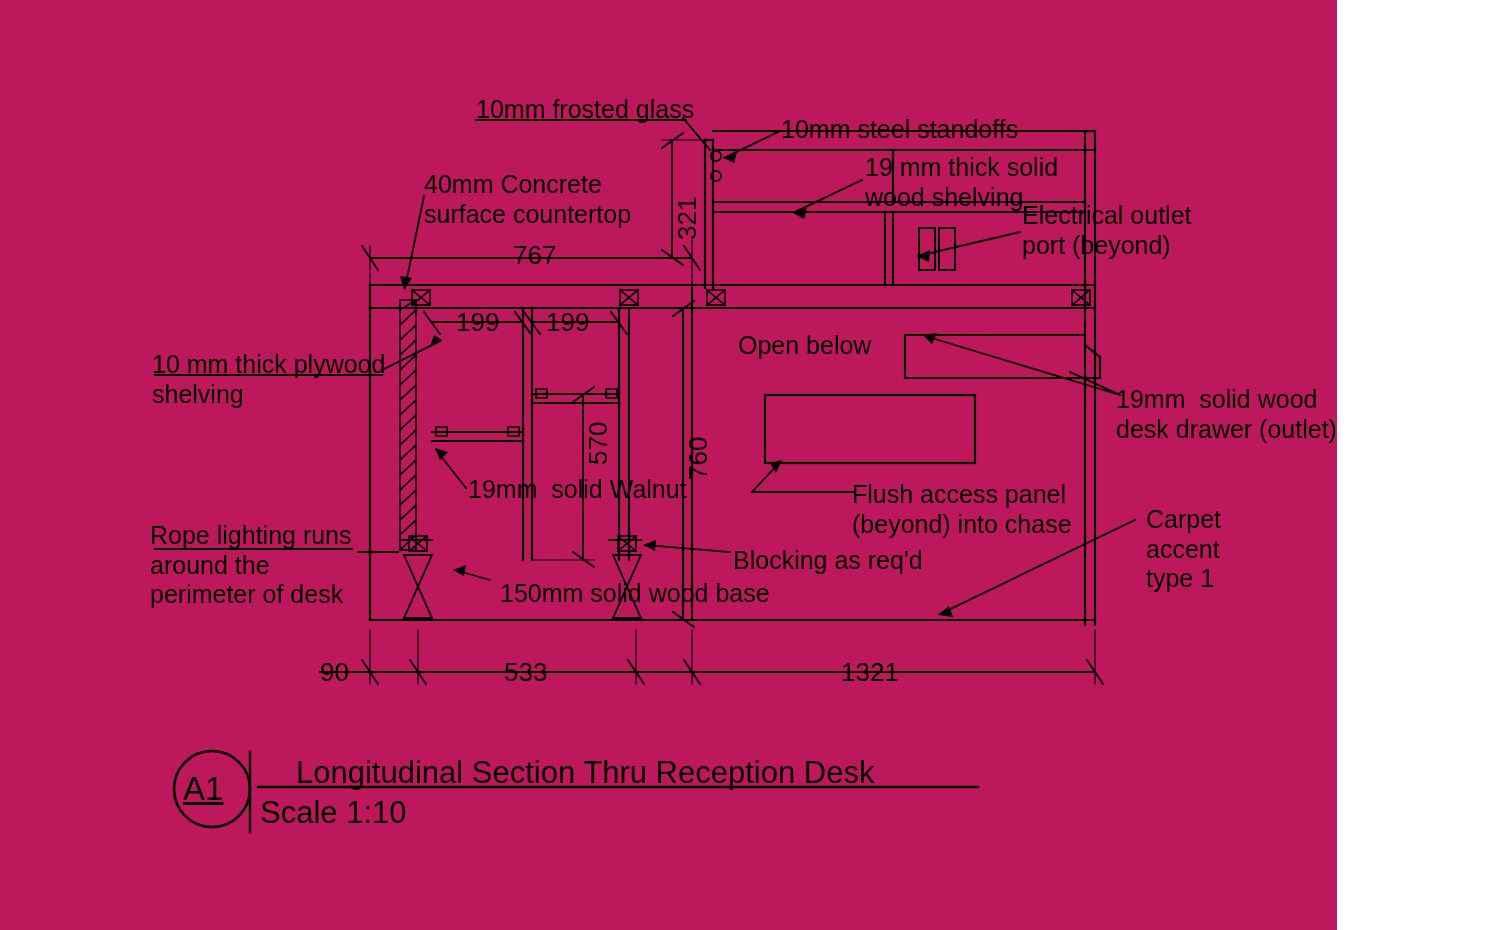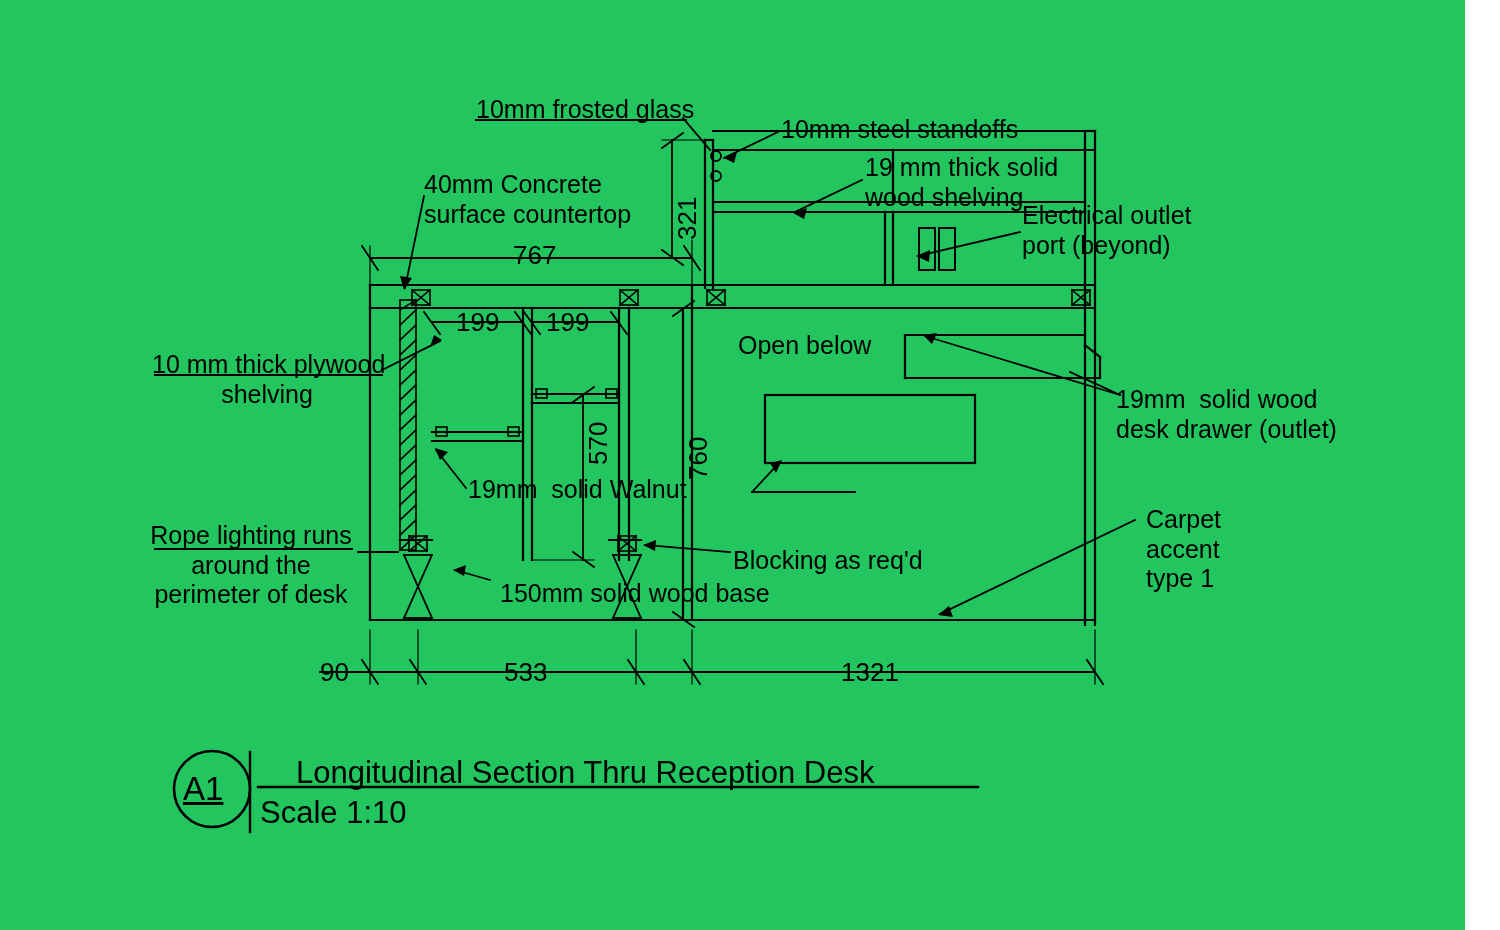--- a/index.html
+++ b/index.html
@@ -2,44 +2,44 @@
 <html><head>
 <meta charset="utf-8">
 <style>
   html, body {
     margin: 0;
     padding: 0;
     background: #ffffff;
   }
   #stage {
     position: relative;
-    width: 1465px;
+    width: 1337px;
     height: 930px;
-    background: #22c55e;
+    background: #be185d;
     font-family: "Liberation Sans", sans-serif;
     color: #000000;
     overflow: hidden;
   }
   #drawing {
     position: absolute;
     left: 0;
     top: 0;
     width: 1500px;
     height: 930px;
   }
   .lbl {
     position: absolute;
     font-family: "Liberation Sans", sans-serif;
     color: #000000;
     white-space: pre;
     line-height: 1.18;
     font-size: 25px;
   }
   .lbl.right {
-    text-align: center;
+    text-align: left;
   }
   .dim {
     position: absolute;
     font-size: 26px;
     font-family: "Liberation Sans", sans-serif;
     color: #000000;
     white-space: pre;
   }
   .dim.vert {
     transform: rotate(-90deg);
@@ -298,20 +298,22 @@
   <div class="lbl right" style="left:152px; top:350px; width:230px;">10 mm thick plywood
 shelving</div>
 
   <div class="lbl" style="left:738px; top:331px;">Open below</div>
 
   <div class="lbl" style="left:1116px; top:385px;">19mm  solid wood
 desk drawer (outlet)</div>
 
   <div class="lbl" style="left:468px; top:475px;">19mm  solid Walnut</div>
 
+  <div class="lbl" style="left:852px; top:480px;">Flush access panel
+(beyond) into chase</div>
 
   <div class="lbl" style="left:1146px; top:505px;">Carpet
 accent
 type 1</div>
 
   <div class="lbl" style="left:733px; top:546px;">Blocking as req'd</div>
 
   <div class="lbl right" style="left:150px; top:521px; width:202px;">Rope lighting runs
 around the
 perimeter of desk</div>

